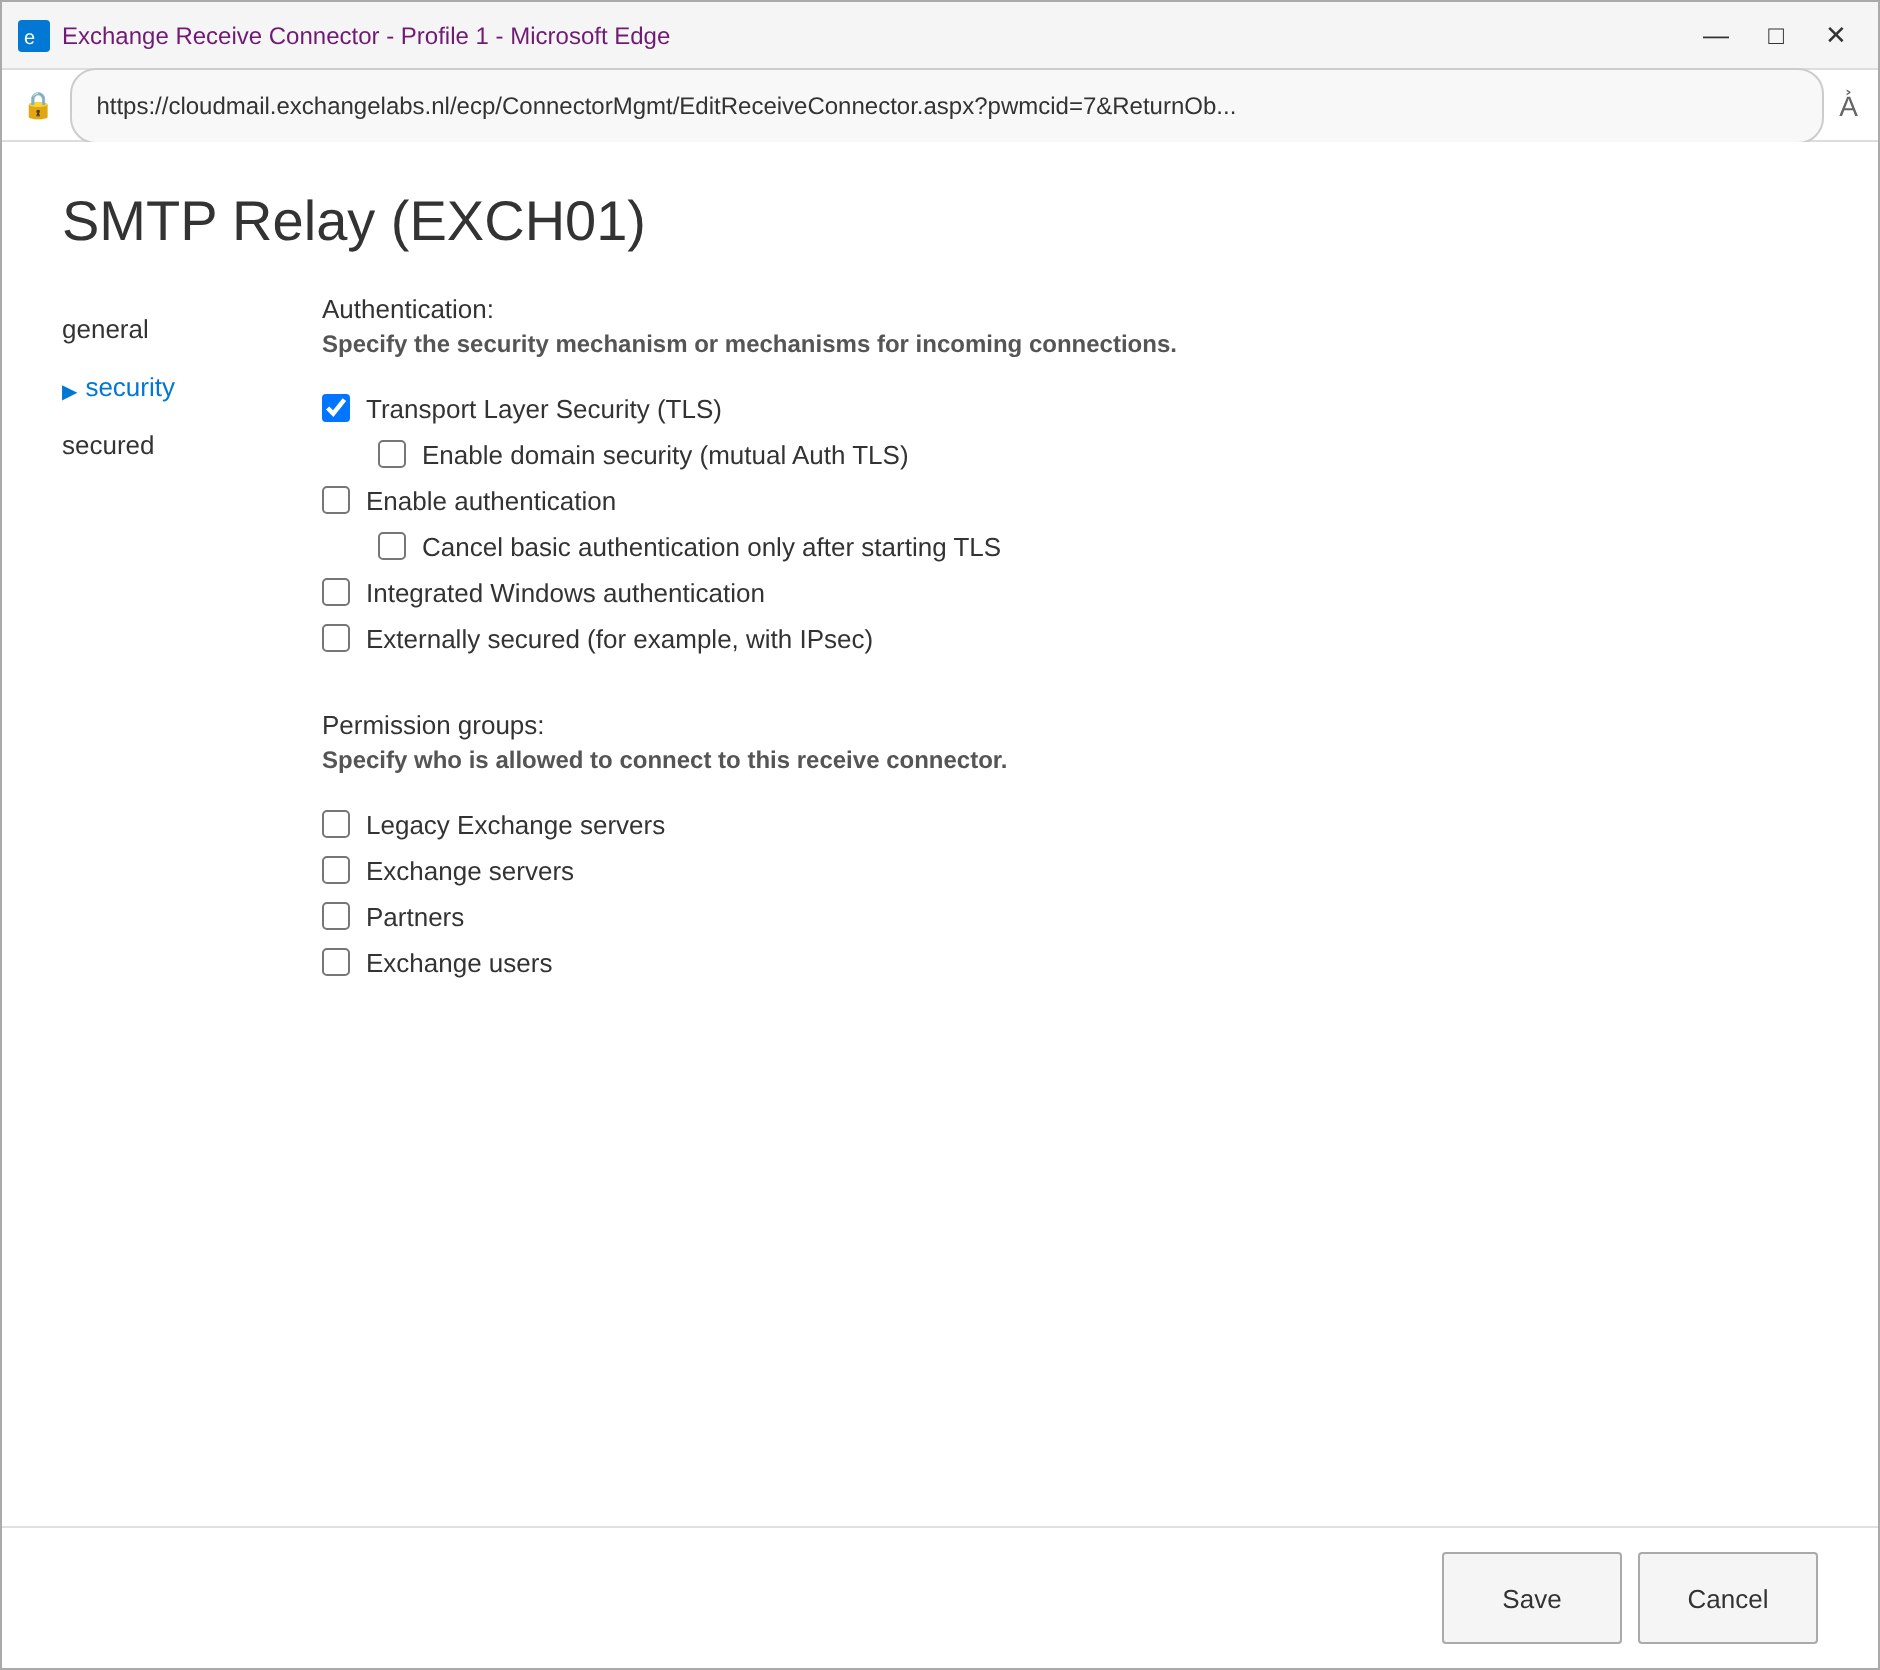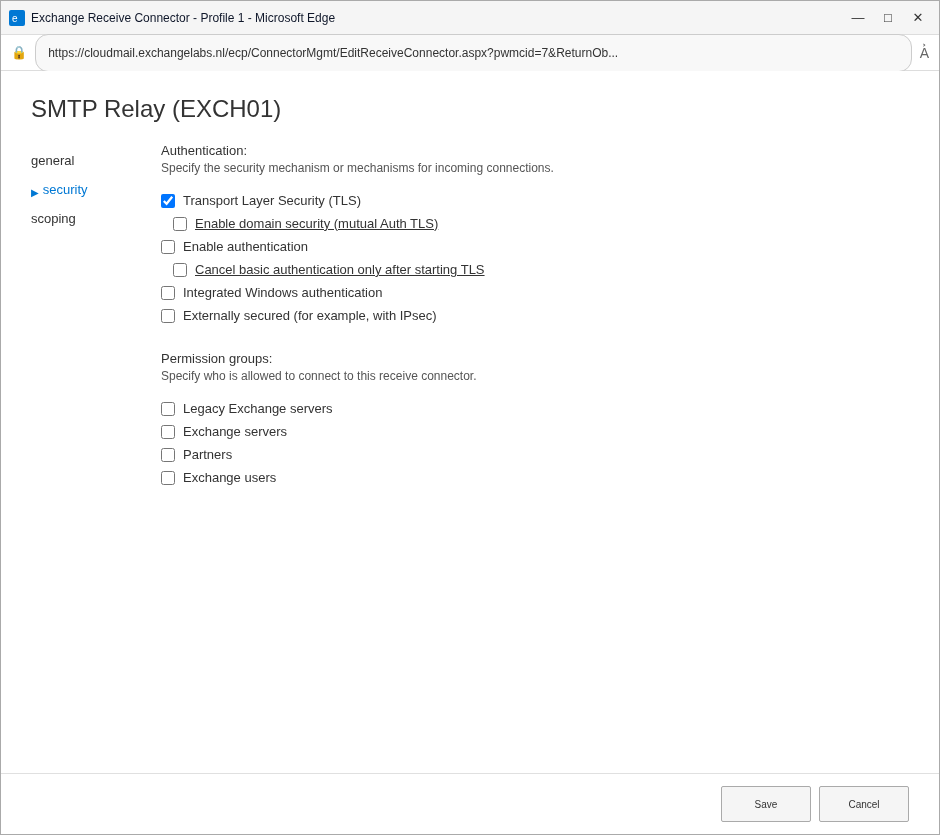--- a/index.html
+++ b/index.html
@@ -32,21 +32,21 @@
       gap: 6px;
     }
     .title-bar-icon {
       width: 16px;
       height: 16px;
       flex-shrink: 0;
     }
     .title-bar-title {
       flex: 1;
       font-size: 12px;
-      color: #0f172a;
+      color: #701a75;
     }
     .title-bar-controls {
       display: flex;
       gap: 4px;
     }
     .tb-btn {
       width: 26px;
       height: 20px;
       border: none;
       background: transparent;
@@ -88,21 +88,21 @@
     
     .page-content {
       flex: 1;
       background: #fff;
       padding: 24px 30px;
       overflow-y: auto;
       display: flex;
       flex-direction: column;
     }
     .page-title {
-      font-size: 24px;
+      font-size: 28px;
       font-weight: 300;
       color: #333;
       margin-bottom: 20px;
     }
     .page-body {
       display: flex;
       flex: 1;
     }
     
     .sidebar {
@@ -136,34 +136,34 @@
       font-size: 13px;
       font-weight: 400;
       color: #333;
       margin-bottom: 2px;
     }
     .section-desc {
       font-size: 12px;
       color: #555;
       margin-bottom: 16px;
       line-height: 1.4;
+      font-weight: bold;
     }
     .checkbox-group {
       margin-bottom: 8px;
     }
     .checkbox-item {
       display: flex;
-      align-items: flex-end;
+      align-items: center;
       margin-bottom: 8px;
       font-size: 13px;
       color: #333;
     }
     .checkbox-item.indented {
-      margin-left: 12px;
-      text-decoration: underline;
+      margin-left: 28px;
     }
     .checkbox-item input[type="checkbox"] {
       width: 14px;
       height: 14px;
       margin-right: 8px;
       cursor: pointer;
       flex-shrink: 0;
     }
     .spacer {
       height: 20px;
@@ -172,25 +172,25 @@
     .footer {
       display: flex;
       justify-content: flex-end;
       padding: 12px 30px;
       gap: 8px;
       border-top: 1px solid #e0e0e0;
       background: #fff;
     }
     .footer-btn {
       width: 90px;
-      height: 36px;
+      height: 46px;
       border: 1px solid #aaa;
       background: #f5f5f5;
       border-radius: 2px;
-      font-size: 10px;
+      font-size: 13px;
       cursor: pointer;
       color: #333;
     }
   </style>
 </head>
 <body>
 
 <div class="browser-window">
 
   <div class="title-bar">
@@ -221,21 +221,21 @@
 
       <div class="sidebar">
         <div class="nav-item">
           <span>general</span>
         </div>
         <div class="nav-item active">
           <span class="nav-arrow">▶</span>
           <span>security</span>
         </div>
         <div class="nav-item">
-          <span>scoping</span>
+          <span>secured</span>
         </div>
       </div>
 
       <div class="main-content">
 
         <div class="section-label">Authentication:</div>
         <div class="section-desc">Specify the security mechanism or mechanisms for incoming connections.</div>
 
         <div class="checkbox-group">
 

